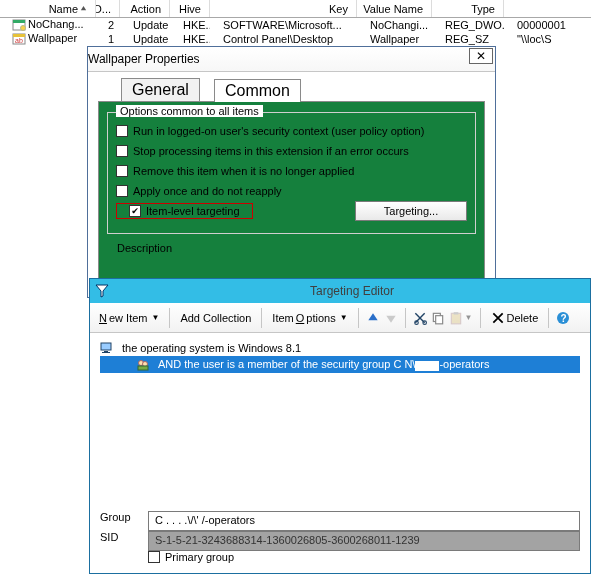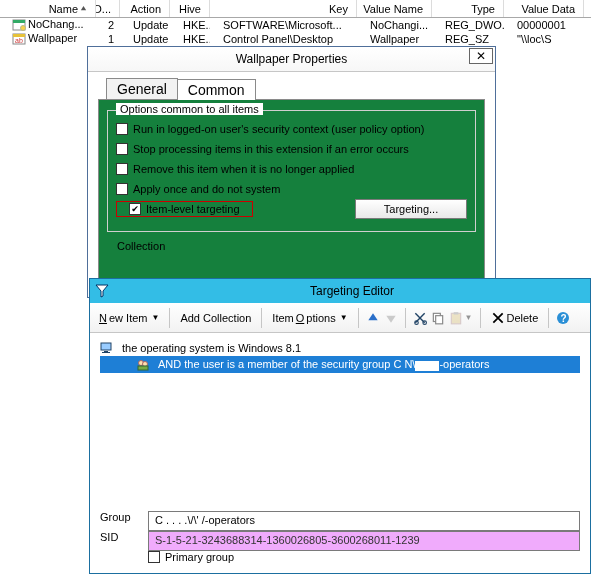--- a/index.html
+++ b/index.html
@@ -19,59 +19,59 @@
   .c1 { width: 24px; }
   .c2 { width: 50px; }
   .c3 { width: 40px; }
   .c4 { width: 147px; }
   .c5 { width: 75px; }
   .c6 { width: 72px; }
   .c7 { width: 80px; }
 
   
   .props-win { position: absolute; left: 87px; top: 46px; width: 409px; height: 252px; background: #fff; border: 1px solid #4f6f9a; overflow: hidden; }
-  .props-title { height: 25px; display: flex; align-items: center; justify-content: center; background: linear-gradient(#fff,#f7f7f7); position: relative; border-bottom: 1px solid #c6c6c6; }
+  .props-title { height: 25px; display: flex; align-items: center; background: linear-gradient(#fff,#f7f7f7); position: relative; border-bottom: 1px solid #c6c6c6; }
   .props-title span { font-size: 12px; }
   .props-close { position: absolute; right: 2px; top: 1px; width: 24px; height: 16px; border: 1px solid #666; display: flex; align-items: center; justify-content: center; font-size: 12px; background:#fff; }
   .tabs { display: flex; margin: 6px 0 0 18px; }
-  .tab { border: 1px solid #8a8a8a; border-bottom: none; padding: 2px 10px; font-size: 14px; background: #f2f2f2; margin-right: -1px; }
+  .tab { border: 1px solid #8a8a8a; border-bottom: none; padding: 2px 10px; font-size: 16px; background: #f2f2f2; margin-right: -1px; margin-left: 15px; }
   .tab.active { background: #fff; position: relative; top: 1px; }
   .tab-body { border: 1px solid #8a8a8a; margin: 0 10px; padding: 10px 8px; height: 186px; background:#15803d; }
   .groupbox { border: 1px solid #cfcfcf; padding: 10px 8px 10px 8px; position: relative; }
   .groupbox > .legend { position: absolute; top: -8px; left: 8px; background:#fff; padding: 0 4px; font-size: 11px; }
   .chk-row { display: flex; align-items: center; margin-bottom: 4px; height: 16px; }
   .chk { width: 12px; height: 12px; border: 1px solid #333; margin-right: 5px; display: inline-flex; align-items: center; justify-content: center; font-size: 10px; background:#fff;}
   .chk.checked::after { content: "✔"; font-size: 9px; color:#000; }
   .chk-row span { font-size: 11px; }
   .hl-red { border: 1px solid #c00; padding: 1px 12px; display: inline-flex; align-items: center; }
   .tgt-btn { margin-left: auto; width: 112px; height: 20px; border: 1px solid #7a7a7a; background: linear-gradient(#fff,#e9e9e9); font-size: 11px; }
   .desc-lbl { margin: 8px 0 0 10px; font-size: 11px; }
 
   
   .te-win { position: absolute; left: 89px; top: 278px; width: 502px; height: 296px; border: 1px solid #1b6fa0; background: #fff; }
   .te-title { height: 24px; background: #33bde6; display:flex; align-items:center; position:relative; }
   .te-funnel { width: 24px; display:flex; justify-content:center; }
-  .te-title-text { flex:1; text-align:center; font-size: 12px; color:#000000; }
+  .te-title-text { flex:1; text-align:center; font-size: 12px; color:#404040; }
   .te-toolbar { height: 30px; border-bottom: 1px solid #c6c6c6; display:flex; align-items:center; padding: 0 6px; gap:4px; background: linear-gradient(#fff,#f2f2f2);}
   .tb-btn { border:none; background:none; font-size:11px; padding: 2px 3px; display:flex; align-items:center; gap:2px; }
   .tb-btn .u { text-decoration: underline; }
   .tb-sep { width:1px; height:20px; background:#c6c6c6; margin:0 3px; }
   .tb-icn { width:14px; height:14px; display:inline-flex; align-items:center; justify-content:center; }
 
   .te-list { padding: 6px 10px; }
   .rule { display:flex; align-items:center; height:17px; font-size:11px; }
   .rule .ricon { width:16px; height:14px; margin-right:6px; display:inline-flex; }
   .rule.selected { background:#1e7fd6; color:#fff;padding-left:36px; }
   .redact { display:inline-block; background:#fff; border:0; height:10px; vertical-align:middle;}
 
   .te-fields { position:absolute; left:10px; right:10px; bottom:10px; }
   .fld { display:flex; margin-bottom:0; }
   .fld label { width:48px; font-size:11px; }
   .fld .val { flex:1; height:20px; border:1px solid #7a7a7a; padding:2px 6px; font-size:11px; background:#fff; white-space:nowrap; overflow:hidden;}
-  .fld .val.ro { background:#f0abfc; color:#333; }
+  .fld .val.ro { background:#a3a3a3; color:#333; }
   .chk-primary { margin-left:48px; display:flex; align-items:flex-end; }
 
   svg { display:block; }
 </style>
 </head>
 <body>
 
 <div class="grid-head">
   <div class="gh-cell c0 sort">
       <span>Name</span>
@@ -89,23 +89,20 @@
       <span>Hive</span>
     </div>
   <div class="gh-cell c4">
       <span>Key</span>
     </div>
   <div class="gh-cell c5">
       <span>Value Name</span>
     </div>
   <div class="gh-cell c6">
       <span>Type</span>
-    </div>
-  <div class="gh-cell c7">
-      <span>Value Data</span>
     </div>
 </div>
 
 <div class="grid-row">
   <div class="gr-cell c0"><span class="row-icon"><svg viewBox="0 0 14 14">
           <rect x="1" y="2" width="12" height="10" fill="#fff" stroke="#888"></rect>
           <rect x="1" y="2" width="12" height="3" fill="#3a6"></rect>
           <circle cx="11" cy="10" r="2.5" fill="#f9d24a" stroke="#bb8"></circle>
         </svg></span><span>NoChang...</span></div>
   <div class="gr-cell c1"><span>2</span></div>
@@ -150,31 +147,31 @@
       <div class="chk-row">
           <span class="chk"></span>
           <span>Stop processing items in this extension if an error occurs</span>
         </div>
       <div class="chk-row">
           <span class="chk"></span>
           <span>Remove this item when it is no longer applied</span>
         </div>
       <div class="chk-row">
           <span class="chk"></span>
-          <span>Apply once and do not system</span>
+          <span>Apply once and do not reapply</span>
         </div>
       <div class="chk-row">
         <span class="hl-red">
           <span class="chk checked"></span>
           <span>Item-level targeting</span>
         </span>
         <button class="tgt-btn"><span>Targeting...</span></button>
       </div>
     </div>
-    <div class="desc-lbl">Collection</div>
+    <div class="desc-lbl">Description</div>
   </div>
 </div>
 
 <div class="te-win">
   <div class="te-title">
     <div class="te-funnel">
       <svg width="14" height="14" viewBox="0 0 14 14">
           <polygon points="1,1 13,1 8,7 8,12 6,13 6,7" fill="#fff" stroke="#036"></polygon>
         </svg>
     </div>

